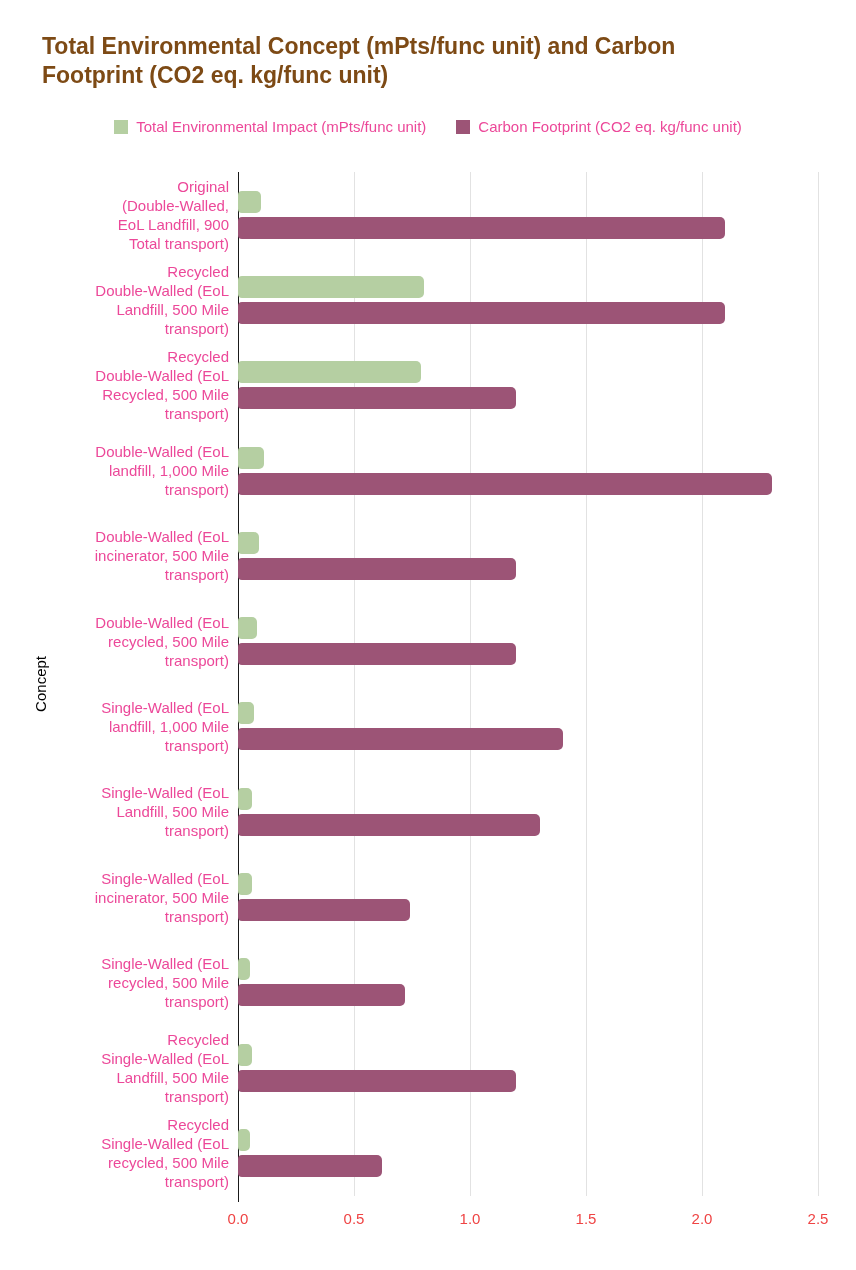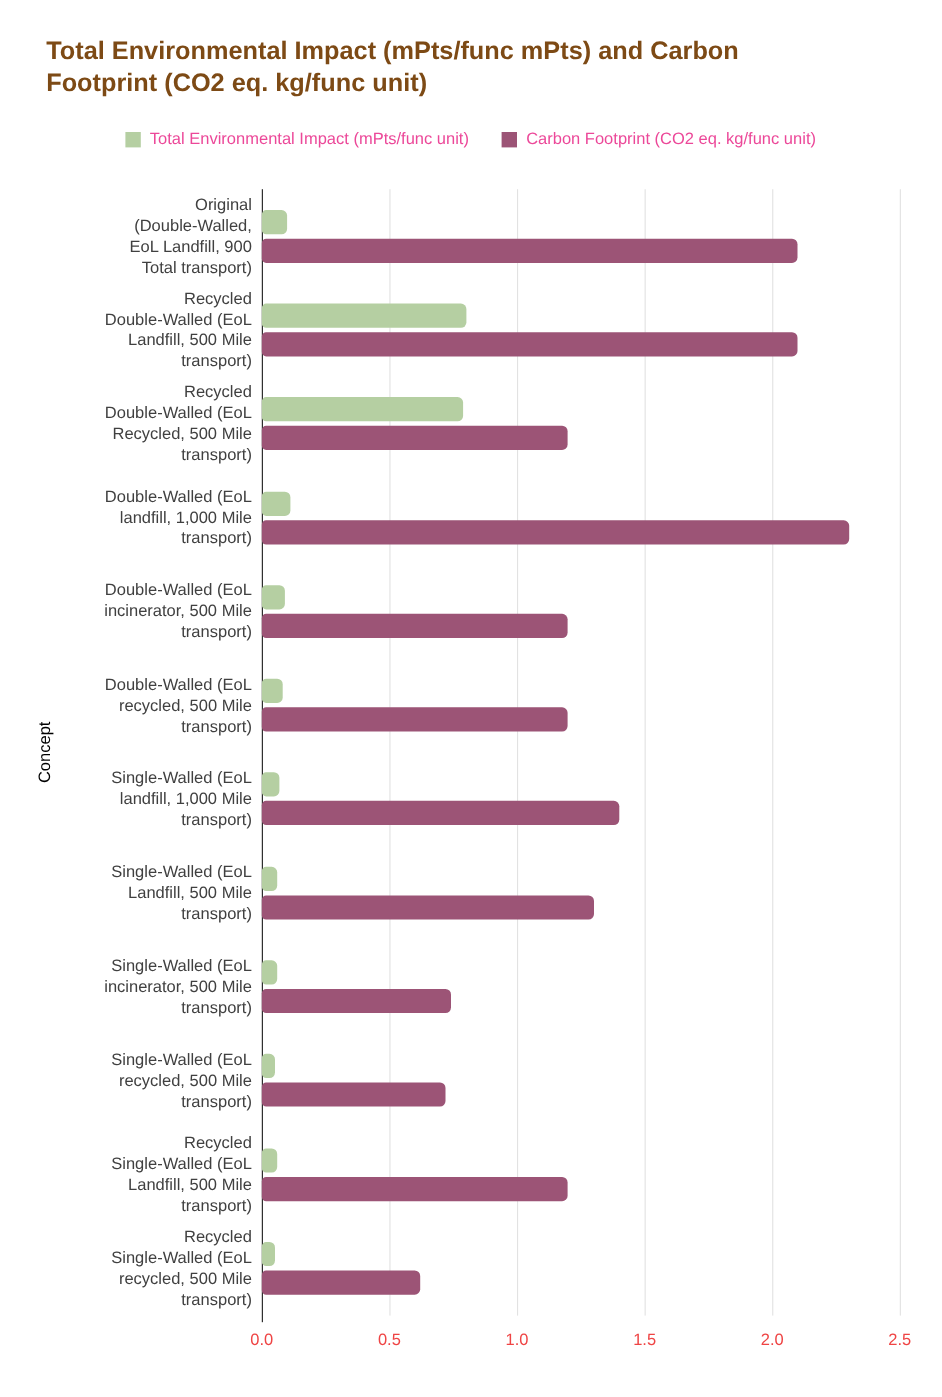--- a/index.html
+++ b/index.html
@@ -26,37 +26,37 @@
     writing-mode:vertical-rl; transform:rotate(180deg);
     font-size:15px; color:#000;
   }
   .chart { position:absolute; left:30px; top:172px; width:796px; height:1070px; }
   .gridline { position:absolute; top:0; width:1px; height:1024px; background:#e2e2e2; }
   .axis-line { background:#1a1a1a; height:1030px; }
   .rows { position:absolute; left:0; top:0; width:788px; }
   .row { display:flex; align-items:center; height:85.3px; }
   .row-label {
     width:199px; padding-right:9px; text-align:right;
-    font-size:15px; line-height:19px; color:#404040;
+    font-size:15px; line-height:19px; color:#ec4899;
   }
   .bars { width:580px; display:flex; flex-direction:column; gap:4px; }
   .bar { height:22px; border-radius:4px 5px 5px 4px; }
   .ticks { position:absolute; left:208px; top:1038px; width:581px; height:20px; }
   .tick-label {
     position:absolute; transform:translateX(-50%);
     font-size:15px; color:#ef4444; white-space:nowrap;
   }
 </style>
 </head>
 <body>
 
 <div class="page">
 
   <div class="title">
-    <div>Total Environmental Impact (mPts/func mPts) and Carbon</div>
+    <div>Total Environmental Concept (mPts/func unit) and Carbon</div>
     <div>Footprint (CO2 eq. kg/func unit)</div>
   </div>
 
   <div class="legend">
     <div class="legend-item">
       <span class="swatch" id="swatch-impact" style="background: rgb(181, 207, 162);"></span>
       <span class="legend-label">Total Environmental Impact (mPts/func unit)</span>
     </div>
     <div class="legend-item">
       <span class="swatch" id="swatch-carbon" style="background: rgb(156, 84, 118);"></span>

